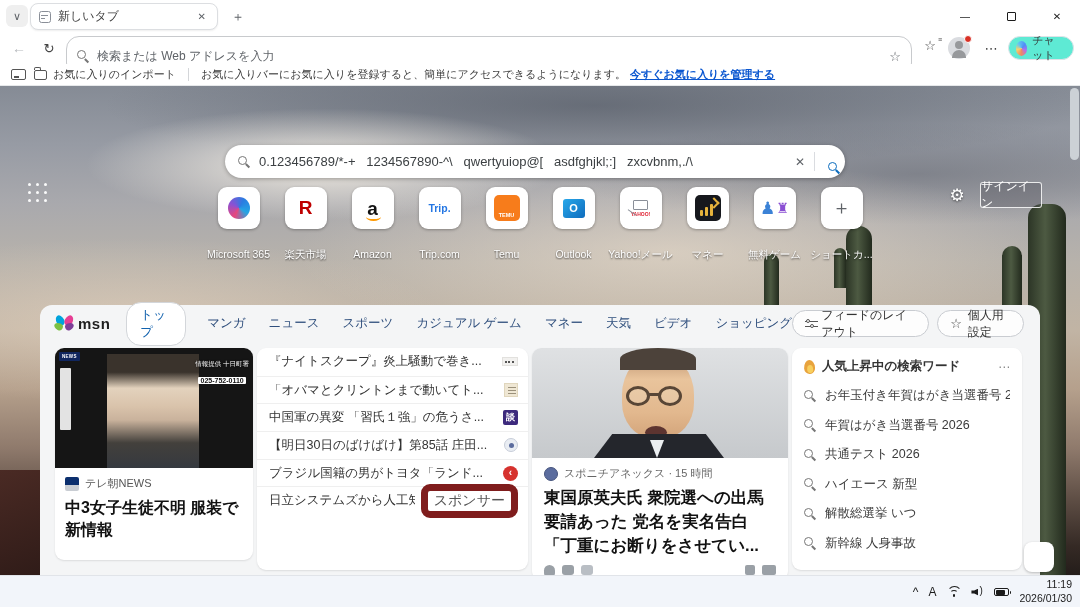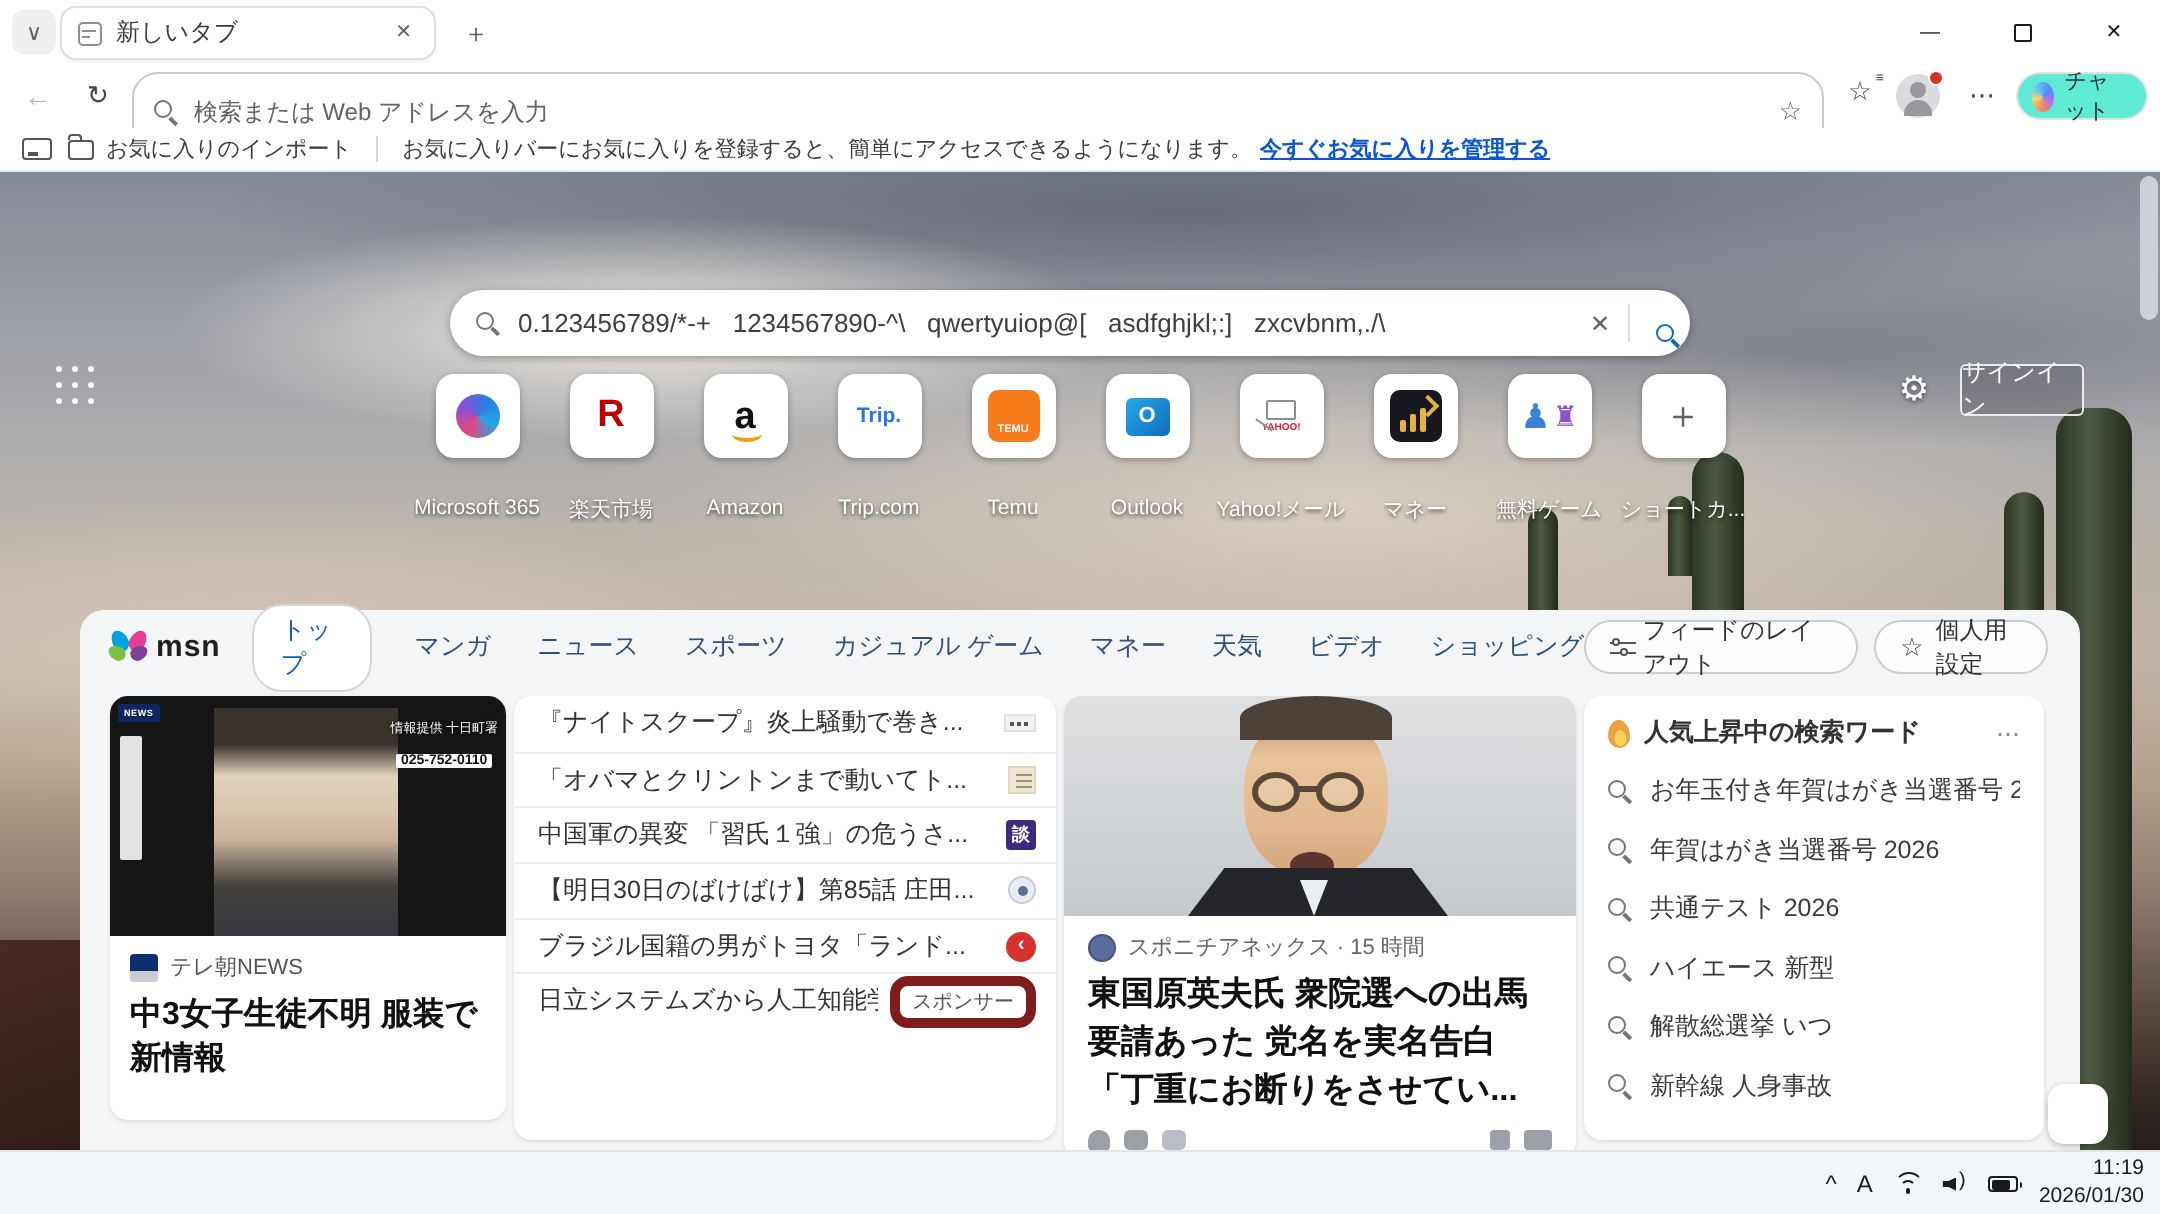--- a/index.html
+++ b/index.html
@@ -157,21 +157,21 @@
   .ic-flash::after { content:""; position:absolute; left:2px; top:3px; width:10px; height:2px; background:repeating-linear-gradient(90deg,#555 0 2px,transparent 2px 3.5px); }
   .ic-nikkan { width:14px; height:14px; background:#efe7d4; border:1px solid #e0d6bd; position:relative; }
   .ic-nikkan::after { content:""; position:absolute; left:2.5px; top:3px; width:8px; height:7px; background:repeating-linear-gradient(0deg,#9b917b 0 1.2px,transparent 1.2px 3px); }
   .ic-gendai { width:15px; height:15px; background:#3d2a7d; border-radius:2px; color:#fff; font-size:9px; font-weight:bold; display:flex; align-items:center; justify-content:center; }
   .ic-plane { width:16px; height:14px; background:#2e9bd6; clip-path:polygon(0 42%,100% 0,58% 100%,40% 58%); }
   .ic-bubble { width:15px; height:12px; background:#d62e77; border-radius:3px; position:relative; }
   .ic-bubble::before { content:""; position:absolute; left:3px; top:5px; width:8px; height:1.6px; background:#fff; }
   .ic-stamp { width:14px; height:14px; border-radius:50%; background:#e9edf3; border:1px solid #c7cdd8; position:relative; }
   .ic-stamp::after { content:""; position:absolute; left:3.5px; top:3.5px; width:5px; height:5px; border-radius:50%; background:#5b6c9e; }
   .ic-kuruma { width:15px; height:15px; border-radius:50%; background:#d6322e; color:#fff; font-size:10px; font-weight:bold; display:flex; align-items:center; justify-content:center; line-height:1; }
-  .sponsor-pill { margin-left:6px; flex:0 0 auto; font-size:10px; color:#555; border:5px solid #7f1d1d; border-radius:9px; padding:1px 6px; }
+  .sponsor-pill { margin-left:6px; flex:0 0 auto; font-size:14px; color:#555; border:7px solid #7f1d1d; border-radius:9px; padding:1px 6px; }
 
   .card-center { left:492px; top:43px; width:256px; height:232px; }
   .photo2 { position:relative; width:100%; height:110px; background:linear-gradient(180deg,#dfe1e3,#c6c9cc); overflow:hidden; }
   .p2-face { position:absolute; left:90px; top:6px; width:72px; height:84px; border-radius:48% 48% 42% 42%; background:linear-gradient(180deg,#caa27e 0 10%,#e9c49c 30%,#e2b88e 70%,#d3a47a 100%); }
   .p2-hair { position:absolute; left:88px; top:0; width:76px; height:22px; border-radius:50% 50% 0 0; background:#4c423a; }
   .p2-glass { position:absolute; top:38px; width:24px; height:20px; border:3px solid #584636; border-radius:50%; background:rgba(240,230,210,.25); }
   .g-l { left:94px; } .g-r { left:126px; }
   .p2-bridge { position:absolute; left:116px; top:45px; width:12px; height:3px; background:#584636; }
   .p2-mouth { position:absolute; left:113px; top:78px; width:22px; height:13px; border-radius:50%; background:#5d3430; }
   .p2-suit { position:absolute; left:62px; bottom:0; width:130px; height:24px; background:#24262c; clip-path:polygon(0 100%,14% 0,86% 0,100% 100%); }

